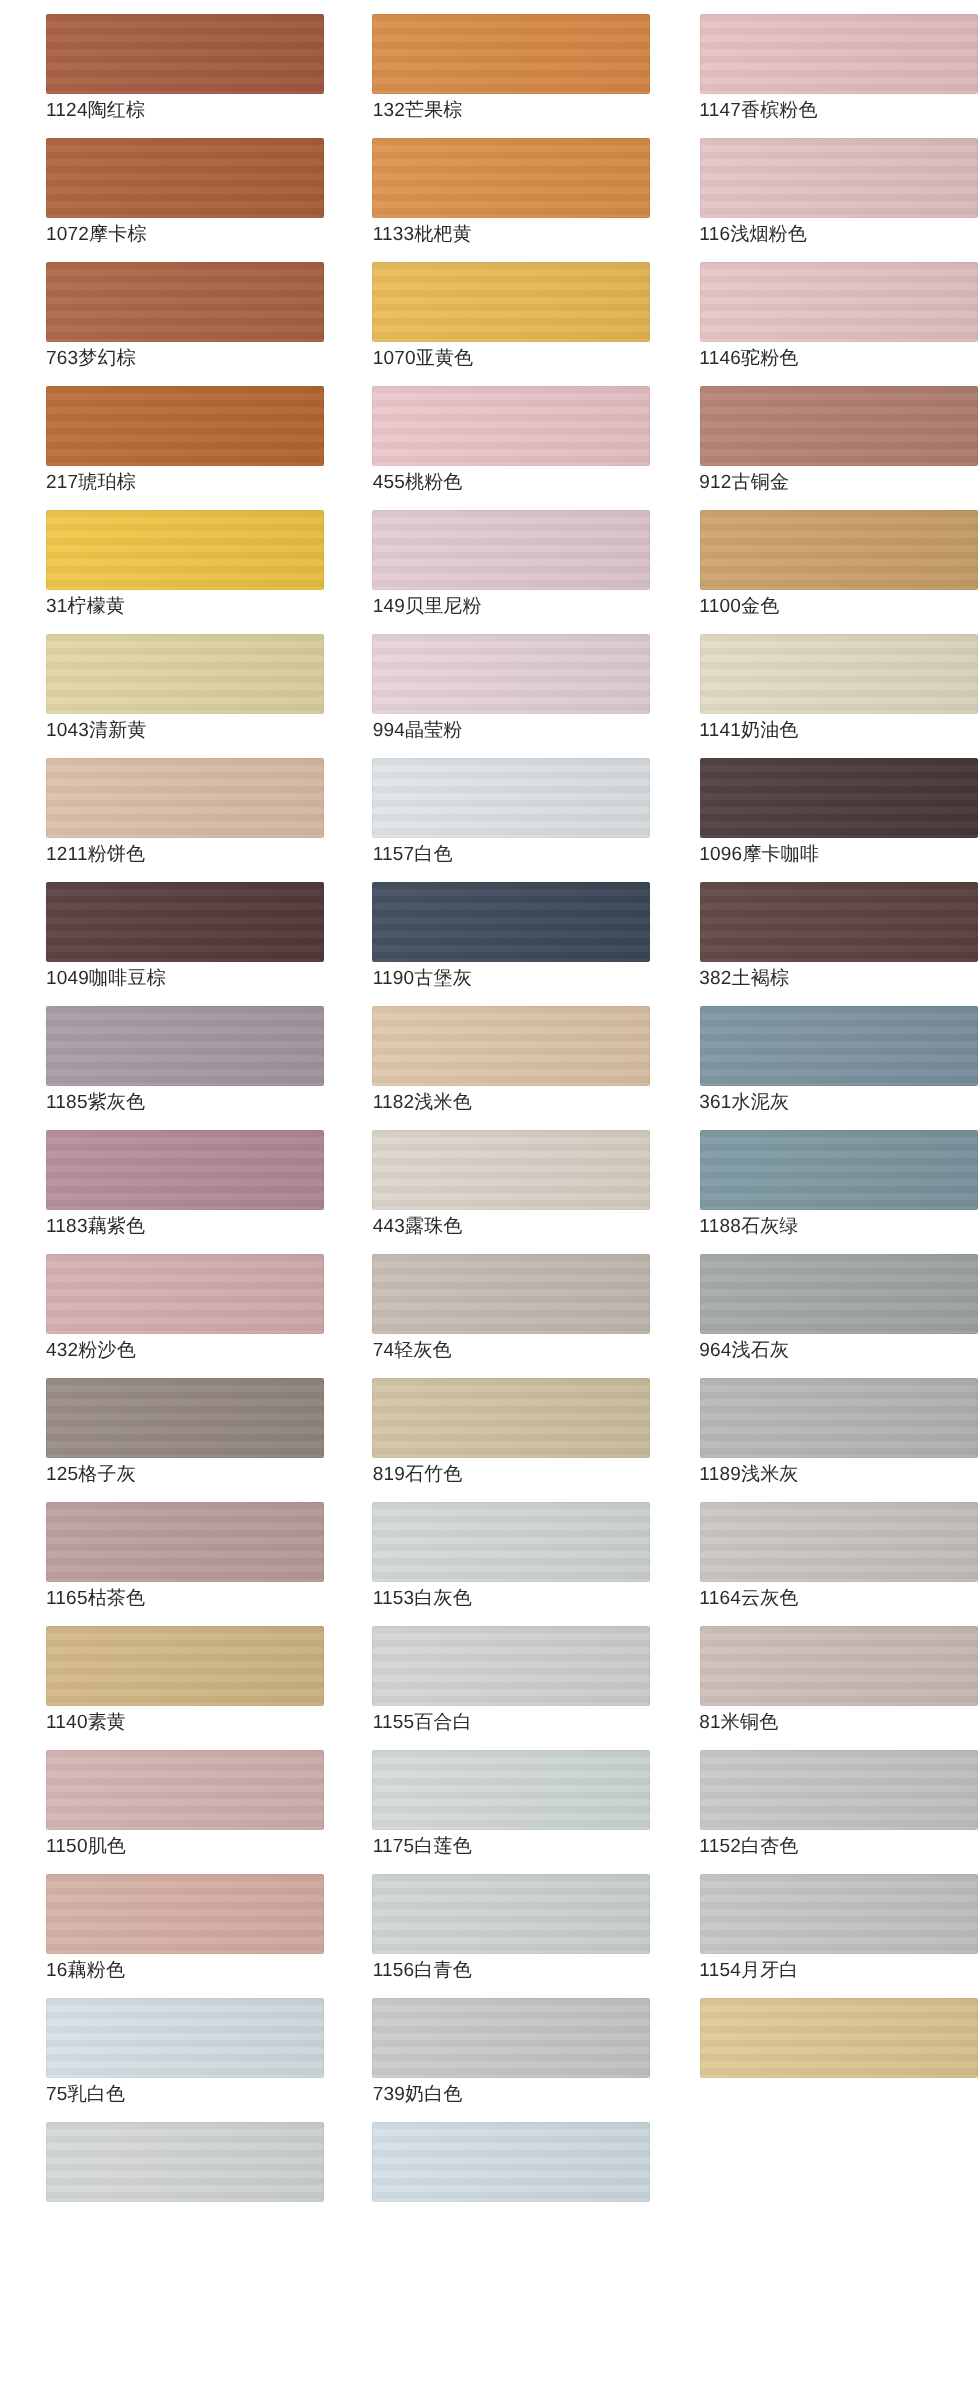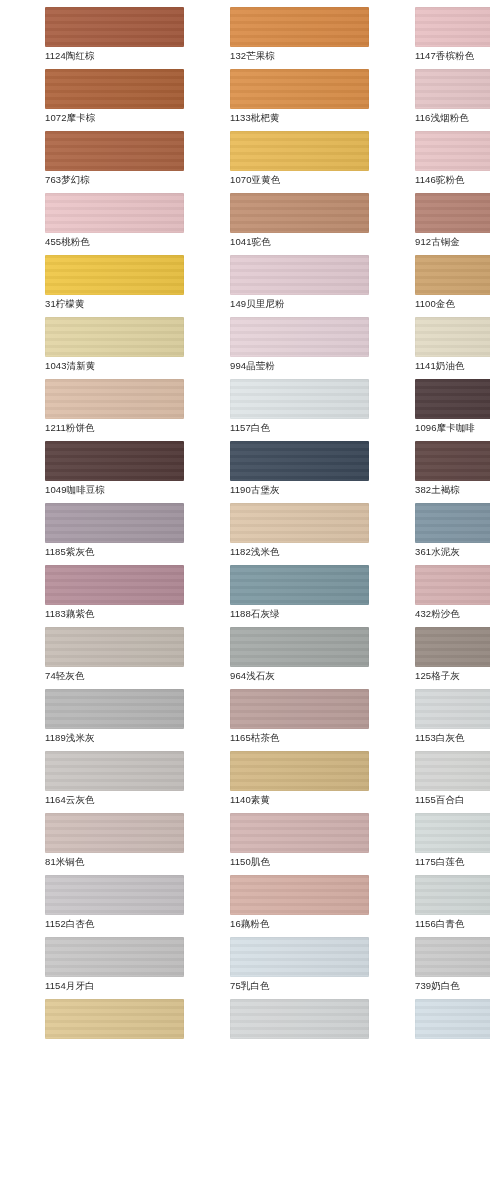--- a/index.html
+++ b/index.html
@@ -21,21 +21,20 @@
     grid-template-columns: repeat(3, 1fr);
     column-gap: 0px;
     row-gap: 0px;
     padding: 4px 0 0 0;
   }
   .swatch-cell {
     width: 163px;
     height: 62px;
     padding: 0;
     position: relative;
-    margin-left: 22px;
   }
   .swatch-chip {
     position: absolute;
     left: 23px;
     top: 3px;
     width: 139px;
     height: 40px;
     border-radius: 1px;
     box-shadow: inset 0 0 0 0.5px rgba(0,0,0,0.045);
     background-repeat: repeat;
@@ -88,28 +87,28 @@
     </div>
     <div class="swatch-cell">
       <div class="swatch-chip" style="background-color: rgb(233, 187, 85); background-image: linear-gradient(0deg, rgba(255, 255, 255, 0.035) 50%, rgba(0, 0, 0, 0.035) 50%), linear-gradient(100deg, rgba(255, 255, 255, 0.05), rgba(0, 0, 0, 0.05));"></div>
       <div class="swatch-label">1070亚黄色</div>
     </div>
     <div class="swatch-cell">
       <div class="swatch-chip" style="background-color: rgb(232, 196, 198); background-image: linear-gradient(0deg, rgba(255, 255, 255, 0.035) 50%, rgba(0, 0, 0, 0.035) 50%), linear-gradient(100deg, rgba(255, 255, 255, 0.05), rgba(0, 0, 0, 0.05));"></div>
       <div class="swatch-label">1146驼粉色</div>
     </div>
     <div class="swatch-cell">
+      <div class="swatch-chip" style="background-color: rgb(185, 106, 51); background-image: linear-gradient(0deg, rgba(255, 255, 255, 0.035) 50%, rgba(0, 0, 0, 0.035) 50%), linear-gradient(100deg, rgba(255, 255, 255, 0.05), rgba(0, 0, 0, 0.05));"></div>
+      <div class="swatch-label">217琥珀棕</div>
+    </div>
+    <div class="swatch-cell">
       <div class="swatch-chip" style="background-color: rgb(235, 197, 200); background-image: linear-gradient(0deg, rgba(255, 255, 255, 0.035) 50%, rgba(0, 0, 0, 0.035) 50%), linear-gradient(100deg, rgba(255, 255, 255, 0.05), rgba(0, 0, 0, 0.05));"></div>
       <div class="swatch-label">455桃粉色</div>
     </div>
     <div class="swatch-cell">
-      <div class="swatch-chip" style="background-color: rgb(193, 143, 113); background-image: linear-gradient(0deg, rgba(255, 255, 255, 0.035) 50%, rgba(0, 0, 0, 0.035) 50%), linear-gradient(100deg, rgba(255, 255, 255, 0.05), rgba(0, 0, 0, 0.05));"></div>
-      <div class="swatch-label">1041驼色</div>
-    </div>
-    <div class="swatch-cell">
       <div class="swatch-chip" style="background-color: rgb(180, 129, 114); background-image: linear-gradient(0deg, rgba(255, 255, 255, 0.035) 50%, rgba(0, 0, 0, 0.035) 50%), linear-gradient(100deg, rgba(255, 255, 255, 0.05), rgba(0, 0, 0, 0.05));"></div>
       <div class="swatch-label">912古铜金</div>
     </div>
     <div class="swatch-cell">
       <div class="swatch-chip" style="background-color: rgb(239, 198, 67); background-image: linear-gradient(0deg, rgba(255, 255, 255, 0.035) 50%, rgba(0, 0, 0, 0.035) 50%), linear-gradient(100deg, rgba(255, 255, 255, 0.05), rgba(0, 0, 0, 0.05));"></div>
       <div class="swatch-label">31柠檬黄</div>
     </div>
     <div class="swatch-cell">
       <div class="swatch-chip" style="background-color: rgb(227, 203, 210); background-image: linear-gradient(0deg, rgba(255, 255, 255, 0.035) 50%, rgba(0, 0, 0, 0.035) 50%), linear-gradient(100deg, rgba(255, 255, 255, 0.05), rgba(0, 0, 0, 0.05));"></div>
       <div class="swatch-label">149贝里尼粉</div>
@@ -164,38 +163,46 @@
     </div>
     <div class="swatch-cell">
       <div class="swatch-chip" style="background-color: rgb(125, 147, 162); background-image: linear-gradient(0deg, rgba(255, 255, 255, 0.035) 50%, rgba(0, 0, 0, 0.035) 50%), linear-gradient(100deg, rgba(255, 255, 255, 0.05), rgba(0, 0, 0, 0.05));"></div>
       <div class="swatch-label">361水泥灰</div>
     </div>
     <div class="swatch-cell">
       <div class="swatch-chip" style="background-color: rgb(181, 141, 153); background-image: linear-gradient(0deg, rgba(255, 255, 255, 0.035) 50%, rgba(0, 0, 0, 0.035) 50%), linear-gradient(100deg, rgba(255, 255, 255, 0.05), rgba(0, 0, 0, 0.05));"></div>
       <div class="swatch-label">1183藕紫色</div>
     </div>
     <div class="swatch-cell">
+      <div class="swatch-chip" style="background-color: rgb(220, 213, 202); background-image: linear-gradient(0deg, rgba(255, 255, 255, 0.035) 50%, rgba(0, 0, 0, 0.035) 50%), linear-gradient(100deg, rgba(255, 255, 255, 0.05), rgba(0, 0, 0, 0.05));"></div>
+      <div class="swatch-label">443露珠色</div>
+    </div>
+    <div class="swatch-cell">
       <div class="swatch-chip" style="background-color: rgb(124, 152, 162); background-image: linear-gradient(0deg, rgba(255, 255, 255, 0.035) 50%, rgba(0, 0, 0, 0.035) 50%), linear-gradient(100deg, rgba(255, 255, 255, 0.05), rgba(0, 0, 0, 0.05));"></div>
       <div class="swatch-label">1188石灰绿</div>
     </div>
     <div class="swatch-cell">
       <div class="swatch-chip" style="background-color: rgb(213, 175, 176); background-image: linear-gradient(0deg, rgba(255, 255, 255, 0.035) 50%, rgba(0, 0, 0, 0.035) 50%), linear-gradient(100deg, rgba(255, 255, 255, 0.05), rgba(0, 0, 0, 0.05));"></div>
       <div class="swatch-label">432粉沙色</div>
     </div>
     <div class="swatch-cell">
       <div class="swatch-chip" style="background-color: rgb(198, 189, 180); background-image: linear-gradient(0deg, rgba(255, 255, 255, 0.035) 50%, rgba(0, 0, 0, 0.035) 50%), linear-gradient(100deg, rgba(255, 255, 255, 0.05), rgba(0, 0, 0, 0.05));"></div>
       <div class="swatch-label">74轻灰色</div>
     </div>
     <div class="swatch-cell">
       <div class="swatch-chip" style="background-color: rgb(164, 169, 167); background-image: linear-gradient(0deg, rgba(255, 255, 255, 0.035) 50%, rgba(0, 0, 0, 0.035) 50%), linear-gradient(100deg, rgba(255, 255, 255, 0.05), rgba(0, 0, 0, 0.05));"></div>
       <div class="swatch-label">964浅石灰</div>
     </div>
     <div class="swatch-cell">
       <div class="swatch-chip" style="background-color: rgb(150, 138, 130); background-image: linear-gradient(0deg, rgba(255, 255, 255, 0.035) 50%, rgba(0, 0, 0, 0.035) 50%), linear-gradient(100deg, rgba(255, 255, 255, 0.05), rgba(0, 0, 0, 0.05));"></div>
       <div class="swatch-label">125格子灰</div>
+    </div>
+    <div class="swatch-cell">
+      <div class="swatch-chip" style="background-color: rgb(210, 195, 164); background-image: linear-gradient(0deg, rgba(255, 255, 255, 0.035) 50%, rgba(0, 0, 0, 0.035) 50%), linear-gradient(100deg, rgba(255, 255, 255, 0.05), rgba(0, 0, 0, 0.05));"></div>
+      <div class="swatch-label">819石竹色</div>
     </div>
     <div class="swatch-cell">
       <div class="swatch-chip" style="background-color: rgb(183, 183, 183); background-image: linear-gradient(0deg, rgba(255, 255, 255, 0.035) 50%, rgba(0, 0, 0, 0.035) 50%), linear-gradient(100deg, rgba(255, 255, 255, 0.05), rgba(0, 0, 0, 0.05));"></div>
       <div class="swatch-label">1189浅米灰</div>
     </div>
     <div class="swatch-cell">
       <div class="swatch-chip" style="background-color: rgb(188, 160, 156); background-image: linear-gradient(0deg, rgba(255, 255, 255, 0.035) 50%, rgba(0, 0, 0, 0.035) 50%), linear-gradient(100deg, rgba(255, 255, 255, 0.05), rgba(0, 0, 0, 0.05));"></div>
       <div class="swatch-label">1165枯茶色</div>
     </div>
     <div class="swatch-cell">

